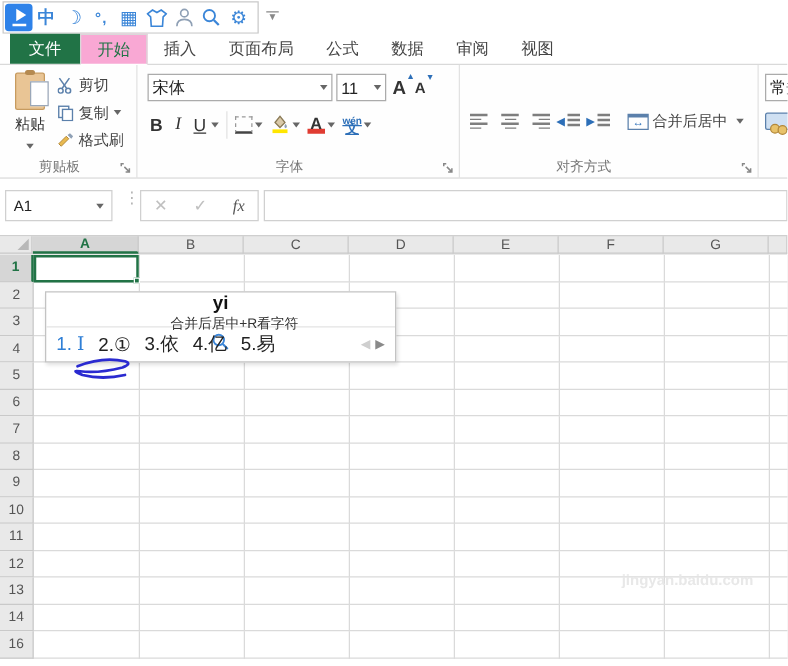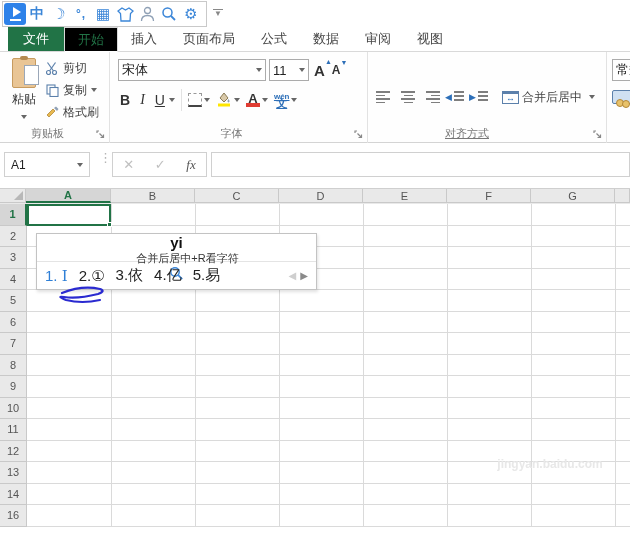--- a/index.html
+++ b/index.html
@@ -19,21 +19,21 @@
   .ime-logo .bar { width:11px; height:2px; background:#fff; margin-top:2px; }
   .ime-zh { font-weight:bold; font-size:14px; }
   .ime-punct { font-weight:bold; font-size:12px; letter-spacing:1px; }
   .ime-collapse { position:absolute; top:9px; left:213px; width:10px; color:#888; font-size:8px; line-height:4px; text-align:center; cursor:pointer; }
   .ime-collapse .ln { height:1px; background:#888; margin-bottom:2px; }
   
   .tabs { position:absolute; top:27px; left:0; width:630px; height:25px; display:flex; align-items:stretch;
     border-bottom:1px solid #d9d9d9; background:#fff; }
   .tab { padding:0 13px; display:flex; align-items:center; font-size:13px; color:#444; cursor:pointer; }
   .tab-file { background:#217346; color:#fff; margin-left:8px; padding:0 15px; }
-  .tab-active { color:#217346; border:1px solid #d9d9d9; border-bottom:1px solid #fff; margin-bottom:-1px; background:#000000; }
+  .tab-active { color:#217346; border:1px solid #d9d9d9; border-bottom:1px solid #fff; margin-bottom:-1px; background:#f9a8d4; }
   
   .ribbon { position:absolute; top:52px; left:0; width:630px; height:91px; background:#fefefe; border-bottom:1px solid #d4d4d4; }
   .grp { position:absolute; top:0; height:91px; }
   .grp-sep { border-right:1px solid #e2e2e2; }
   .grp-label { position:absolute; bottom:2px; left:0; right:14px; text-align:center; font-size:11px; color:#777; }
   .launcher { position:absolute; bottom:4px; right:4px; width:9px; height:9px; cursor:pointer; }
   .launcher svg { display:block; }
   .rbtn { display:flex; align-items:center; gap:3px; color:#444; font-size:12px; cursor:pointer; }
   .arrow-dn { width:0; height:0; border-left:3px solid transparent; border-right:3px solid transparent; border-top:4px solid #666; display:inline-block; }
   
@@ -299,21 +299,21 @@
           <i style="width:10px;align-self:flex-end"></i>
           <i style="width:10px;align-self:flex-end"></i>
           <i style="width:10px;align-self:flex-end"></i>
         </span>
       <span class="rbtn" style="margin-left:8px;">
         <span class="merge-ico">↔</span>
         <span>合并后居中</span>
         <span class="arrow-dn" style="margin-left:4px;"></span>
       </span>
     </div>
-    <div class="grp-label" style="right:40px;text-decoration:underline;">对齐方式</div>
+    <div class="grp-label" style="right:40px;">对齐方式</div>
     <div class="launcher">
       <svg width="9" height="9" viewBox="0 0 9 9">
           <path d="M1 3 V1 H3" fill="none" stroke="#888" stroke-width="1.2"></path>
           <path d="M3.5 3.5 L7.5 7.5 M7.5 4.5 V7.5 H4.5" fill="none" stroke="#888" stroke-width="1.2"></path>
         </svg>
     </div>
   </div>
 
   <div class="grp" style="left:607px;width:23px;overflow:visible;">
     <div class="combo num-combo">

